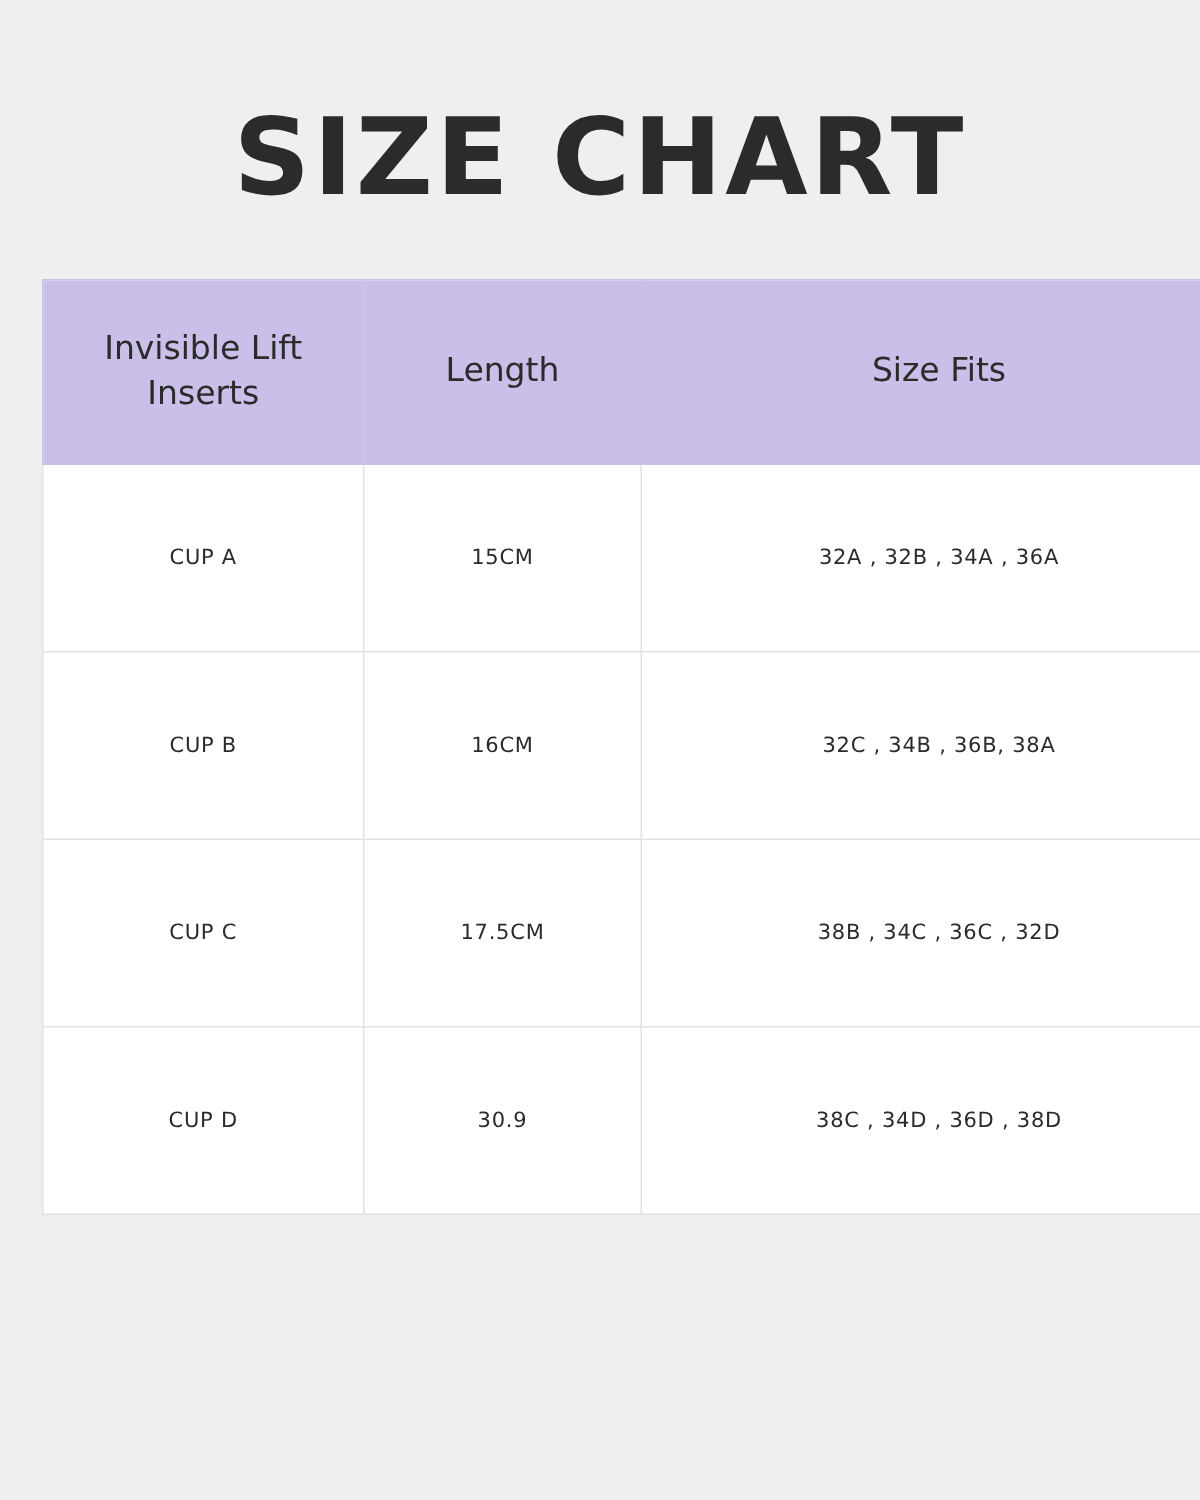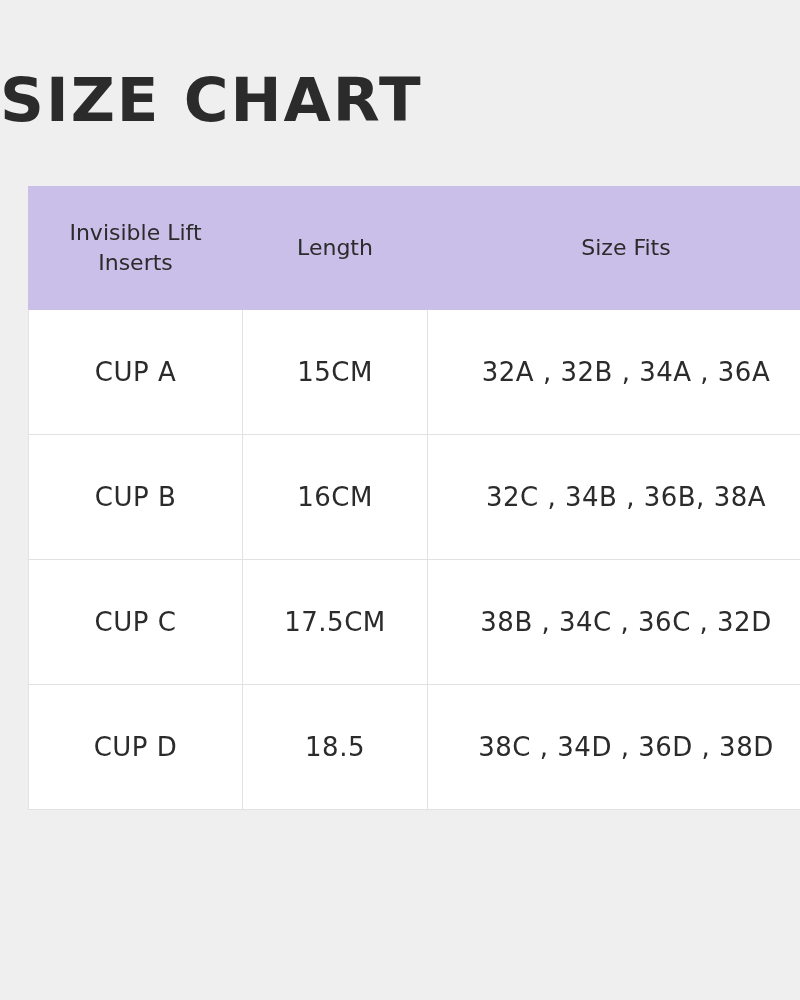--- a/index.html
+++ b/index.html
@@ -14,21 +14,22 @@
     color: #222222;
     overflow: hidden;
   }
   .page {
     position: relative;
     width: 800px;
     height: 1000px;
     box-sizing: border-box;
   }
   .title {
-    font-size: 61px;
+    text-align: center;
+    font-size: 71px;
     font-weight: 700;
     letter-spacing: 2px;
     color: #2b2b2b;
     margin: 0;
     padding-top: 66px;
     line-height: 1.1;
     font-family: "DejaVu Sans", "Liberation Sans", sans-serif;
   }
   .table-wrap {
     position: absolute;
@@ -57,21 +58,21 @@
     color: #2b2b2b;
     border-color: #c9bfe8;
     line-height: 1.35;
   }
   th.col-inserts { width: 197px; margin-left: 16px; }
   th.col-length  { width: 168px; }
   th.col-fits    { width: 380px; }
 
   table.size-chart tbody td {
     height: 124px;
-    font-size: 26px;
+    font-size: 14px;
     color: #2b2b2b;
     background: #ffffff;
     letter-spacing: 0.5px;
   }
   td.cell-cup { font-size: 20px; }
   td.cell-length { font-size: 20px; }
   td.cell-fits { font-size: 20px; letter-spacing: 1px; }
 </style>
 </head>
 <body>
@@ -100,20 +101,20 @@
           <td class="cell-length">16CM</td>
           <td class="cell-fits">32C ,  34B , 36B, 38A</td>
         </tr>
         <tr>
           <td class="cell-cup">CUP C</td>
           <td class="cell-length">17.5CM</td>
           <td class="cell-fits">38B , 34C , 36C , 32D</td>
         </tr>
         <tr>
           <td class="cell-cup">CUP D</td>
-          <td class="cell-length">18.5</td>
+          <td class="cell-length">30.9</td>
           <td class="cell-fits">38C , 34D , 36D , 38D</td>
         </tr>
       </tbody>
     </table>
   </div>
 
 </div>
 
 </body></html>

